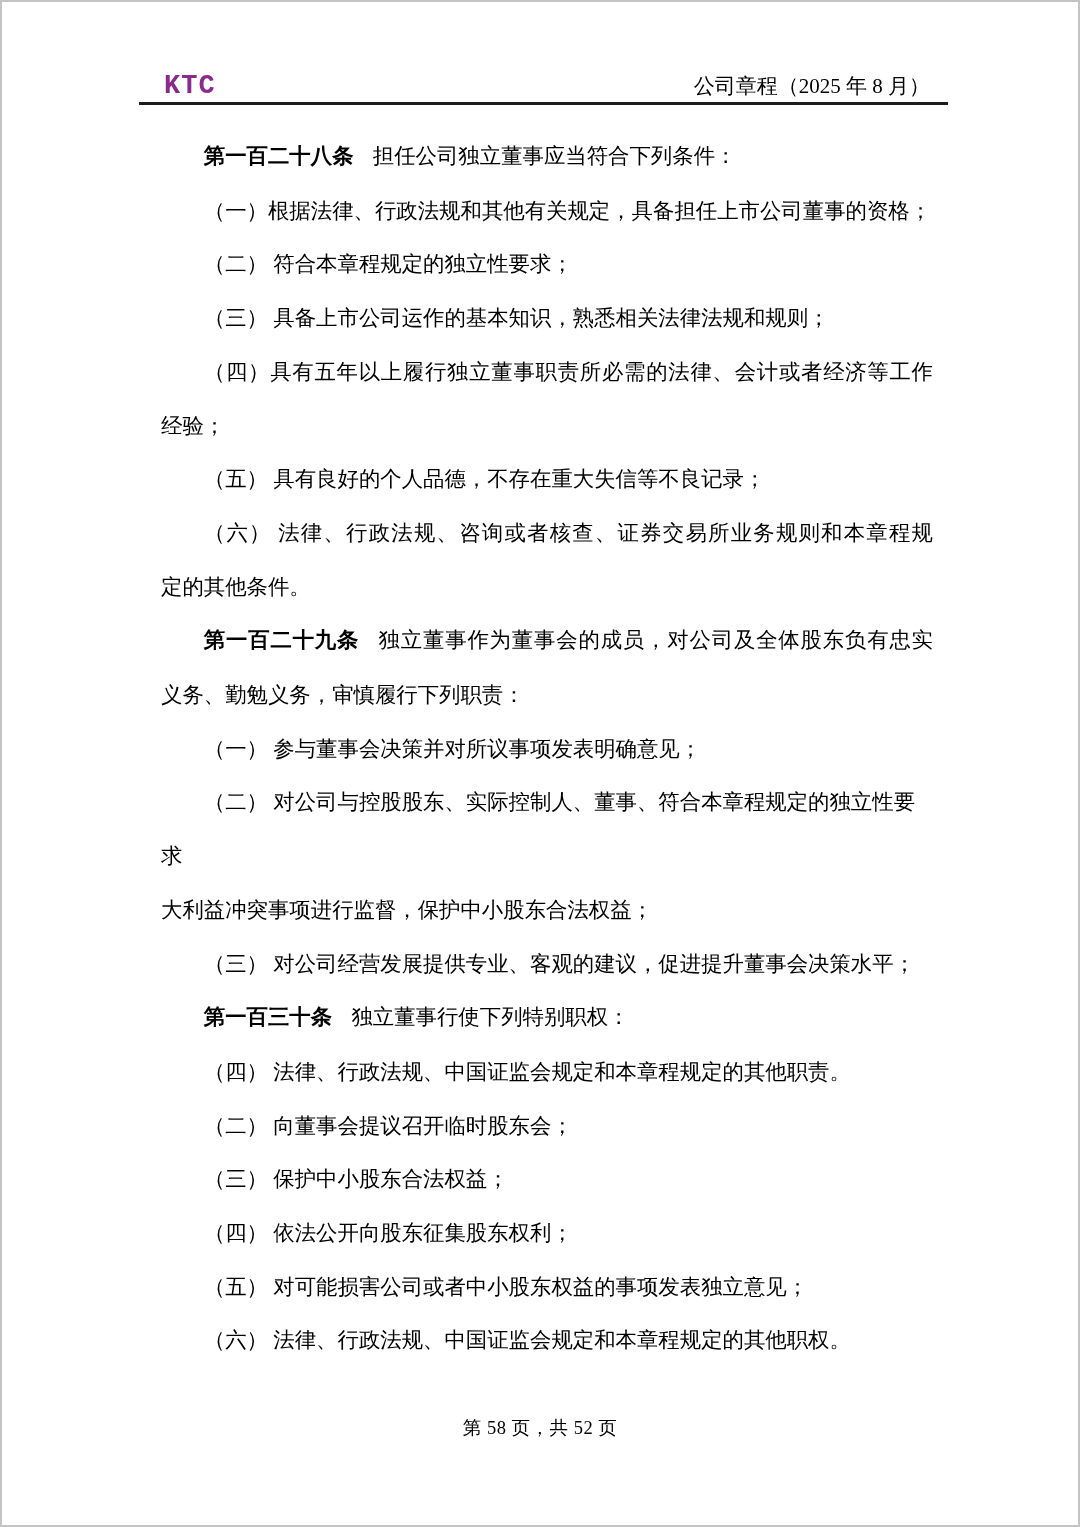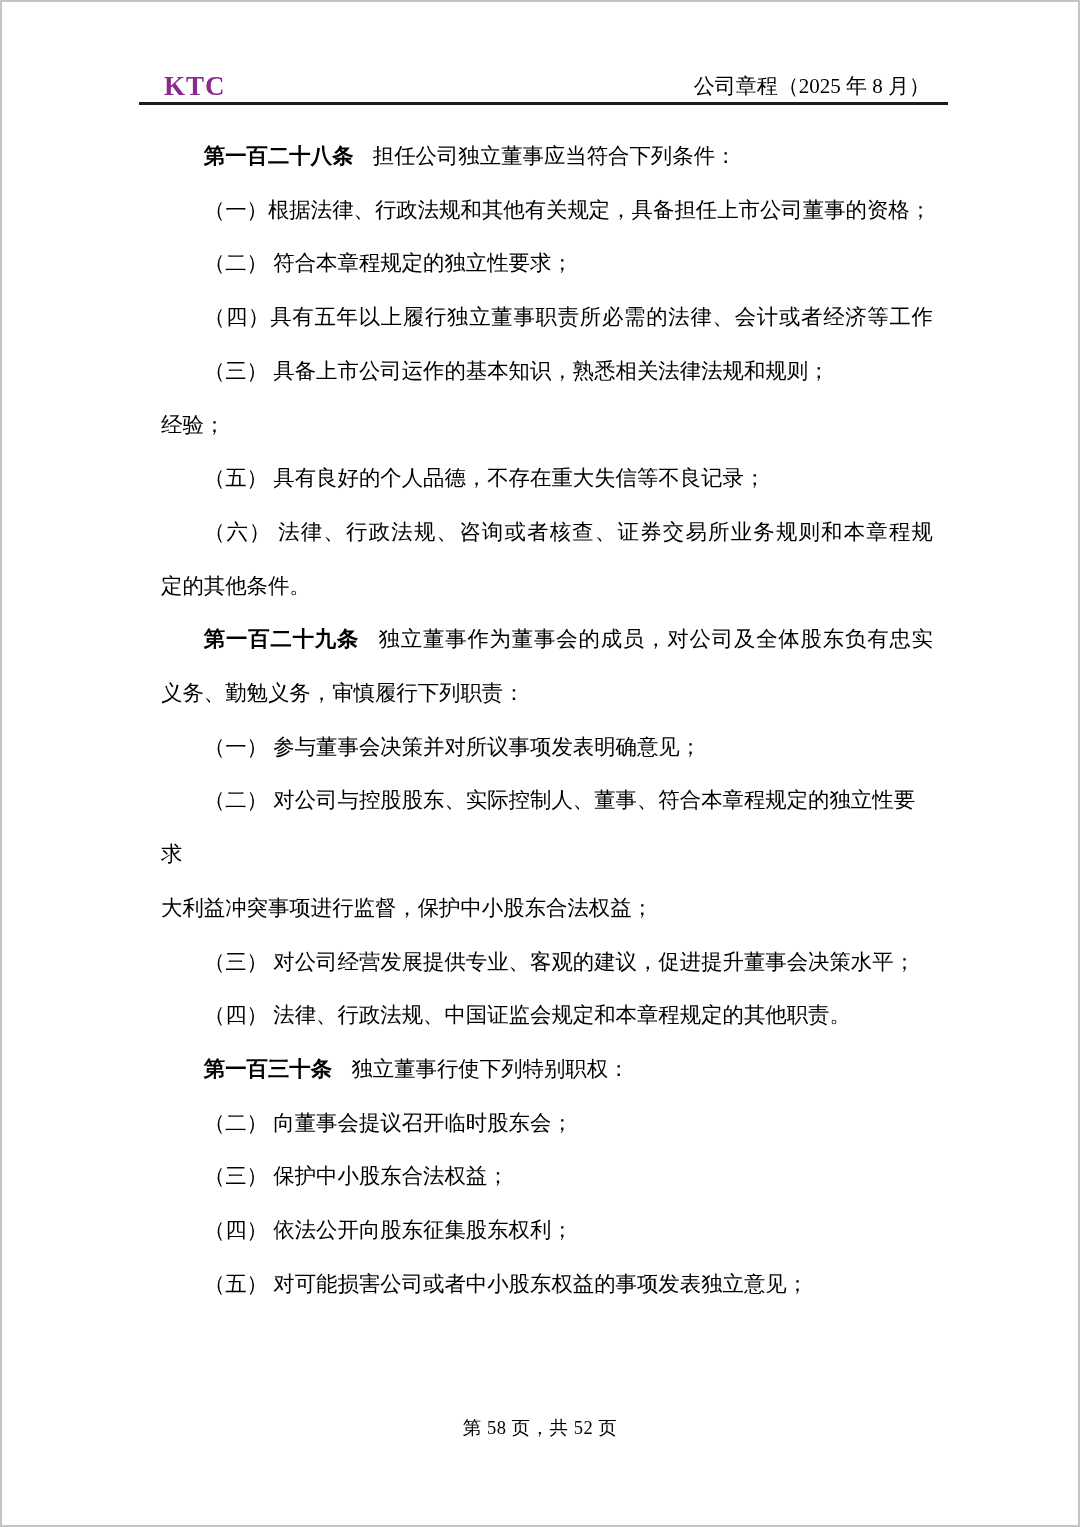--- a/index.html
+++ b/index.html
@@ -17,21 +17,21 @@
   
   .logo {
     position: absolute;
     left: 162px;
     top: 71px;
     font-size: 27px;
     line-height: 1;
     font-weight: 700;
     letter-spacing: 1px;
     color: #8A2A8C;
-    font-family: Liberation Serif, serif;
+    font-family: Liberation Mono, monospace;
   }
   .doc-title {
     position: absolute;
     right: 148px;
     top: 72px;
     font-size: 21px;
     line-height: 1.2;
     color: #000000;
   }
   .header-rule {
@@ -49,21 +49,21 @@
     top: 128px;
     width: 772px;
     font-size: 21.4px;
     line-height: 53.7px;
     text-align: left;
   }
   .line { width: 772px; }
   .line.full { text-align-last: justify; }
   .line.indent { text-indent: 2em; }
   .article-no {
-    font-family: Liberation Sans, sans-serif;
+    font-family: Liberation Mono, monospace;
     font-weight: 700;
     margin-right: 0.9em;
   }
   
   .footer {
     position: absolute;
     left: 0;
     right: 0;
     top: 1413px;
     text-align: center;
@@ -79,36 +79,37 @@
   <header>
     <div class="logo">KTC</div>
     <div class="doc-title">公司章程（2025 年 8 月）</div>
     <div class="header-rule"></div>
   </header>
 
   <main class="content">
       <div class="line indent"><span class="article-no">第一百二十八条</span>担任公司独立董事应当符合下列条件：</div>
       <div class="line indent">（一）根据法律、行政法规和其他有关规定，具备担任上市公司董事的资格；</div>
       <div class="line indent">（二） 符合本章程规定的独立性要求；</div>
+      <div class="line indent">（三） 具备上市公司运作的基本知识，熟悉相关法律法规和规则；</div>
       <div class="line indent full">（四）具有五年以上履行独立董事职责所必需的法律、会计或者经济等工作</div>
-      <div class="line indent">（三） 具备上市公司运作的基本知识，熟悉相关法律法规和规则；</div>
       <div class="line">经验；</div>
       <div class="line indent">（五） 具有良好的个人品德，不存在重大失信等不良记录；</div>
       <div class="line indent full">（六） 法律、行政法规、咨询或者核查、证券交易所业务规则和本章程规</div>
       <div class="line">定的其他条件。</div>
       <div class="line indent full"><span class="article-no">第一百二十九条</span>独立董事作为董事会的成员，对公司及全体股东负有忠实</div>
       <div class="line">义务、勤勉义务，审慎履行下列职责：</div>
       <div class="line indent">（一） 参与董事会决策并对所议事项发表明确意见；</div>
       <div class="line indent full">（二） 对公司与控股股东、实际控制人、董事、符合本章程规定的独立性要求</div>
       <div class="line">大利益冲突事项进行监督，保护中小股东合法权益；</div>
       <div class="line indent">（三） 对公司经营发展提供专业、客观的建议，促进提升董事会决策水平；</div>
+      <div class="line indent"><span class="article-no">第一百三十条</span>独立董事行使下列特别职权：</div>
       <div class="line indent">（四） 法律、行政法规、中国证监会规定和本章程规定的其他职责。</div>
-      <div class="line indent"><span class="article-no">第一百三十条</span>独立董事行使下列特别职权：</div>
       <div class="line indent">（二） 向董事会提议召开临时股东会；</div>
       <div class="line indent">（三） 保护中小股东合法权益；</div>
       <div class="line indent">（四） 依法公开向股东征集股东权利；</div>
       <div class="line indent">（五） 对可能损害公司或者中小股东权益的事项发表独立意见；</div>
+      <div class="line indent">（六） 法律、行政法规、中国证监会规定和本章程规定的其他职权。</div>
     </main>
 
   <footer class="footer">
     <span>第 58 页，共 52 页</span>
   </footer>
 </div>
 
 </body></html>

